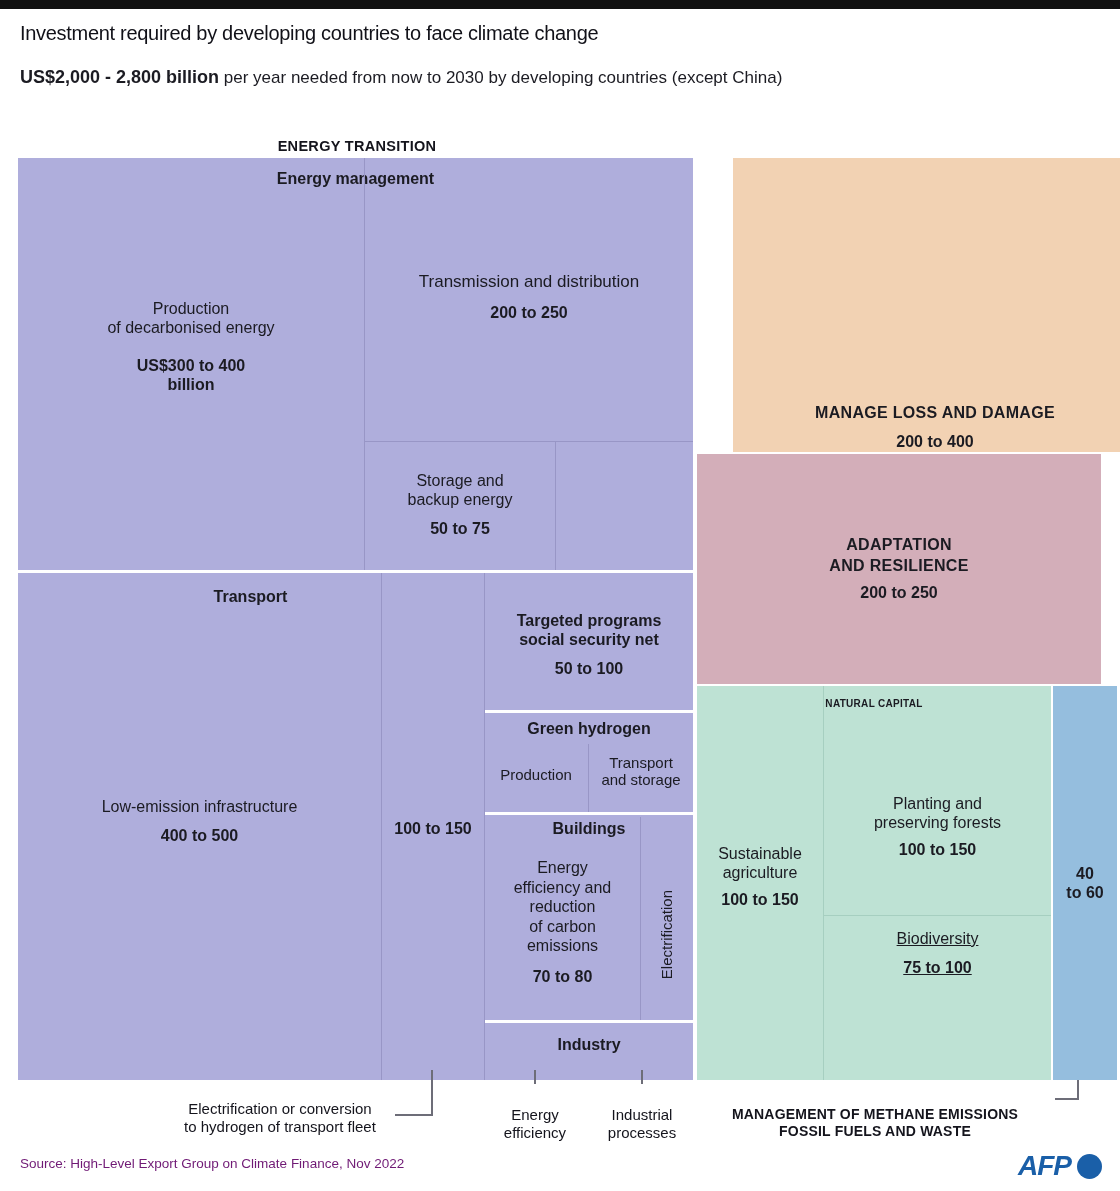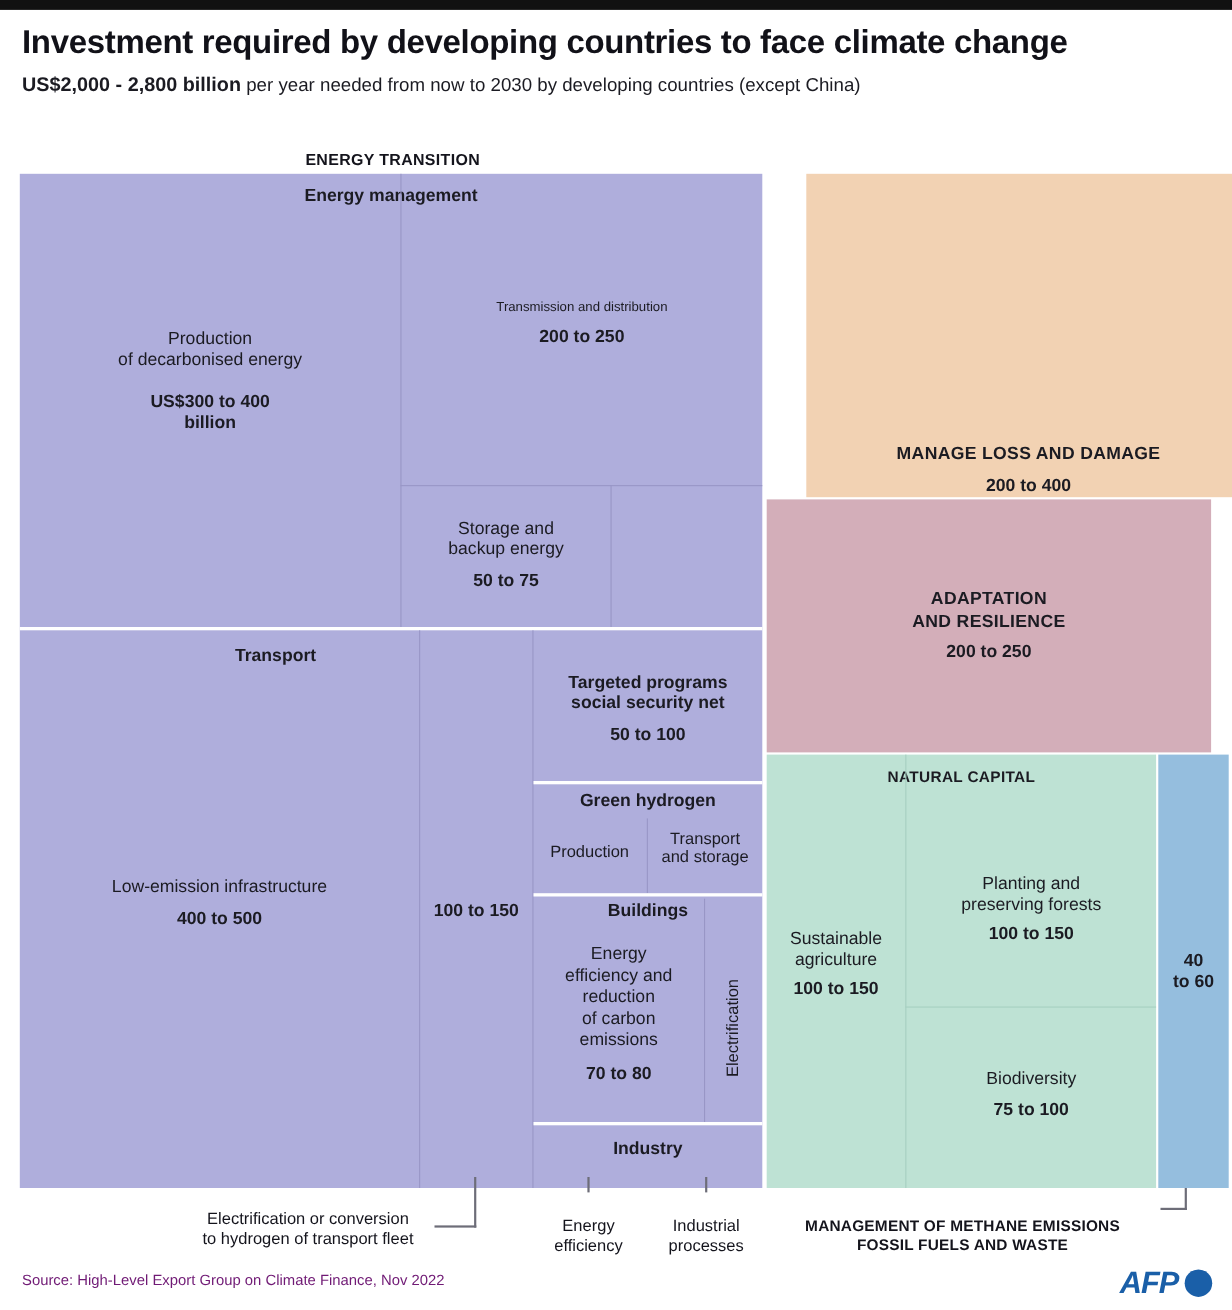--- a/index.html
+++ b/index.html
@@ -7,21 +7,21 @@
     width:1120px;height:1191px;
     background:#ffffff;
     font-family:"Liberation Sans", sans-serif;
     color:#1b1b22;
     position:relative;
     overflow:hidden;
   }
   .topbar{position:absolute;left:0;top:0;width:1120px;height:9px;background:#111111;}
   .title{
     position:absolute;left:20px;top:22px;width:1080px;
-    font-size:30px;font-weight:bold;letter-spacing:-0.3px;color:#111118;
+    font-size:20px;font-weight:normal;letter-spacing:-0.3px;color:#111118;
   }
   .subtitle{
     position:absolute;left:20px;top:67px;width:1080px;
     font-size:17px;color:#1b1b22;
   }
   .subtitle b{font-weight:bold;font-size:18px;}
 
   .sectionlabel{
     position:absolute;font-size:14.5px;font-weight:bold;letter-spacing:0.3px;
     color:#14141c;text-align:center;
@@ -90,21 +90,21 @@
   <div class="sep-v" style="left:555px;top:441px;height:129px;"></div>
 
   <div class="cell" style="left:18px;top:300px;width:346px;height:130px;">
     <span class="nm" style="font-size:16px;white-space:pre-line;">Production
 of decarbonised energy</span>
     <span class="vl" style="font-size:16px;white-space:pre-line;margin-top:19px;">US$300 to 400
 billion</span>
   </div>
 
   <div class="cell" style="left:365px;top:272px;width:328px;height:60px;">
-    <span class="nm" style="font-size:12px;">Transmission and distribution</span>
+    <span class="nm" style="font-size:17px;">Transmission and distribution</span>
     <span class="vl" style="font-size:16px;margin-top:12px;">200 to 250</span>
   </div>
 
   <div class="cell" style="left:365px;top:472px;width:190px;height:70px;">
     <span class="nm" style="font-size:16px;white-space:pre-line;">Storage and
 backup energy</span>
     <span class="vl" style="font-size:16px;margin-top:10px;">50 to 75</span>
   </div>
 
 
@@ -173,38 +173,38 @@
   </div>
 
   <div class="cell c-pink" style="left:697px;top:454px;width:404px;height:230px;justify-content:center;">
     <span class="hd" style="font-size:16px;letter-spacing:0.3px;white-space:pre-line;line-height:1.3;">ADAPTATION
 AND RESILIENCE</span>
     <span class="vl" style="font-size:16px;margin-top:8px;">200 to 250</span>
   </div>
 
   <div class="cell c-mint" style="left:697px;top:686px;width:354px;height:394px;"></div>
   <div class="cell" style="left:697px;top:698px;width:354px;height:24px;">
-    <span class="hd" style="font-size:14px;letter-spacing:0.3px;">NATURAL CAPITAL</span>
+    <span class="hd" style="font-size:10px;letter-spacing:0.3px;">NATURAL CAPITAL</span>
   </div>
   <div class="sep-mint-v" style="left:823px;top:686px;height:394px;"></div>
   <div class="sep-mint-h" style="left:823px;top:915px;width:228px;"></div>
 
   <div class="cell" style="left:697px;top:845px;width:126px;height:80px;">
     <span class="nm" style="font-size:16px;white-space:pre-line;">Sustainable
 agriculture</span>
     <span class="vl" style="font-size:16px;margin-top:8px;">100 to 150</span>
   </div>
 
   <div class="cell" style="left:824px;top:795px;width:227px;height:80px;">
     <span class="nm" style="font-size:16px;white-space:pre-line;">Planting and
 preserving forests</span>
     <span class="vl" style="font-size:16px;margin-top:8px;">100 to 150</span>
   </div>
 
-  <div class="cell" style="left:824px;top:972px;width:227px;height:60px;">
+  <div class="cell" style="left:824px;top:930px;width:227px;height:60px;text-decoration:underline;">
     <span class="nm" style="font-size:16px;">Biodiversity</span>
     <span class="vl" style="font-size:16px;margin-top:10px;">75 to 100</span>
   </div>
 
   <div class="cell c-blue" style="left:1053px;top:686px;width:64px;height:394px;justify-content:center;">
     <span class="vl" style="font-size:16px;white-space:pre-line;line-height:1.2;">40
 to 60</span>
   </div>
 
 </div>

